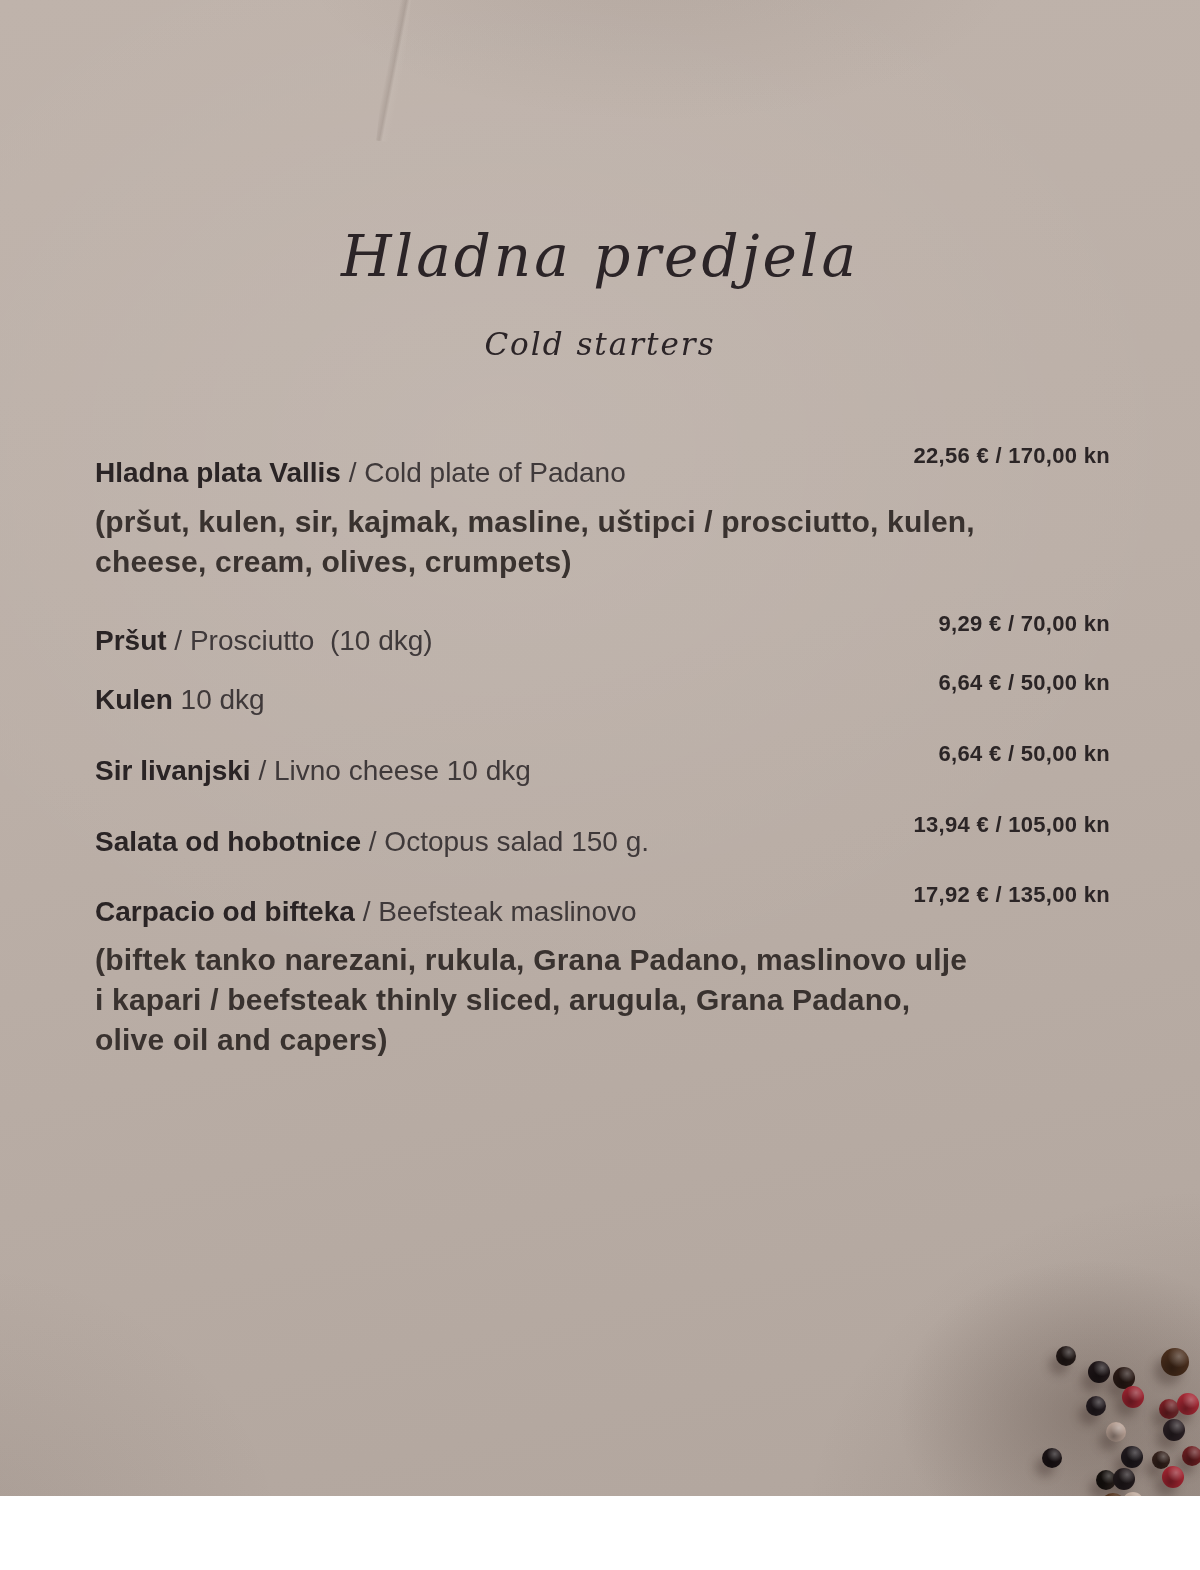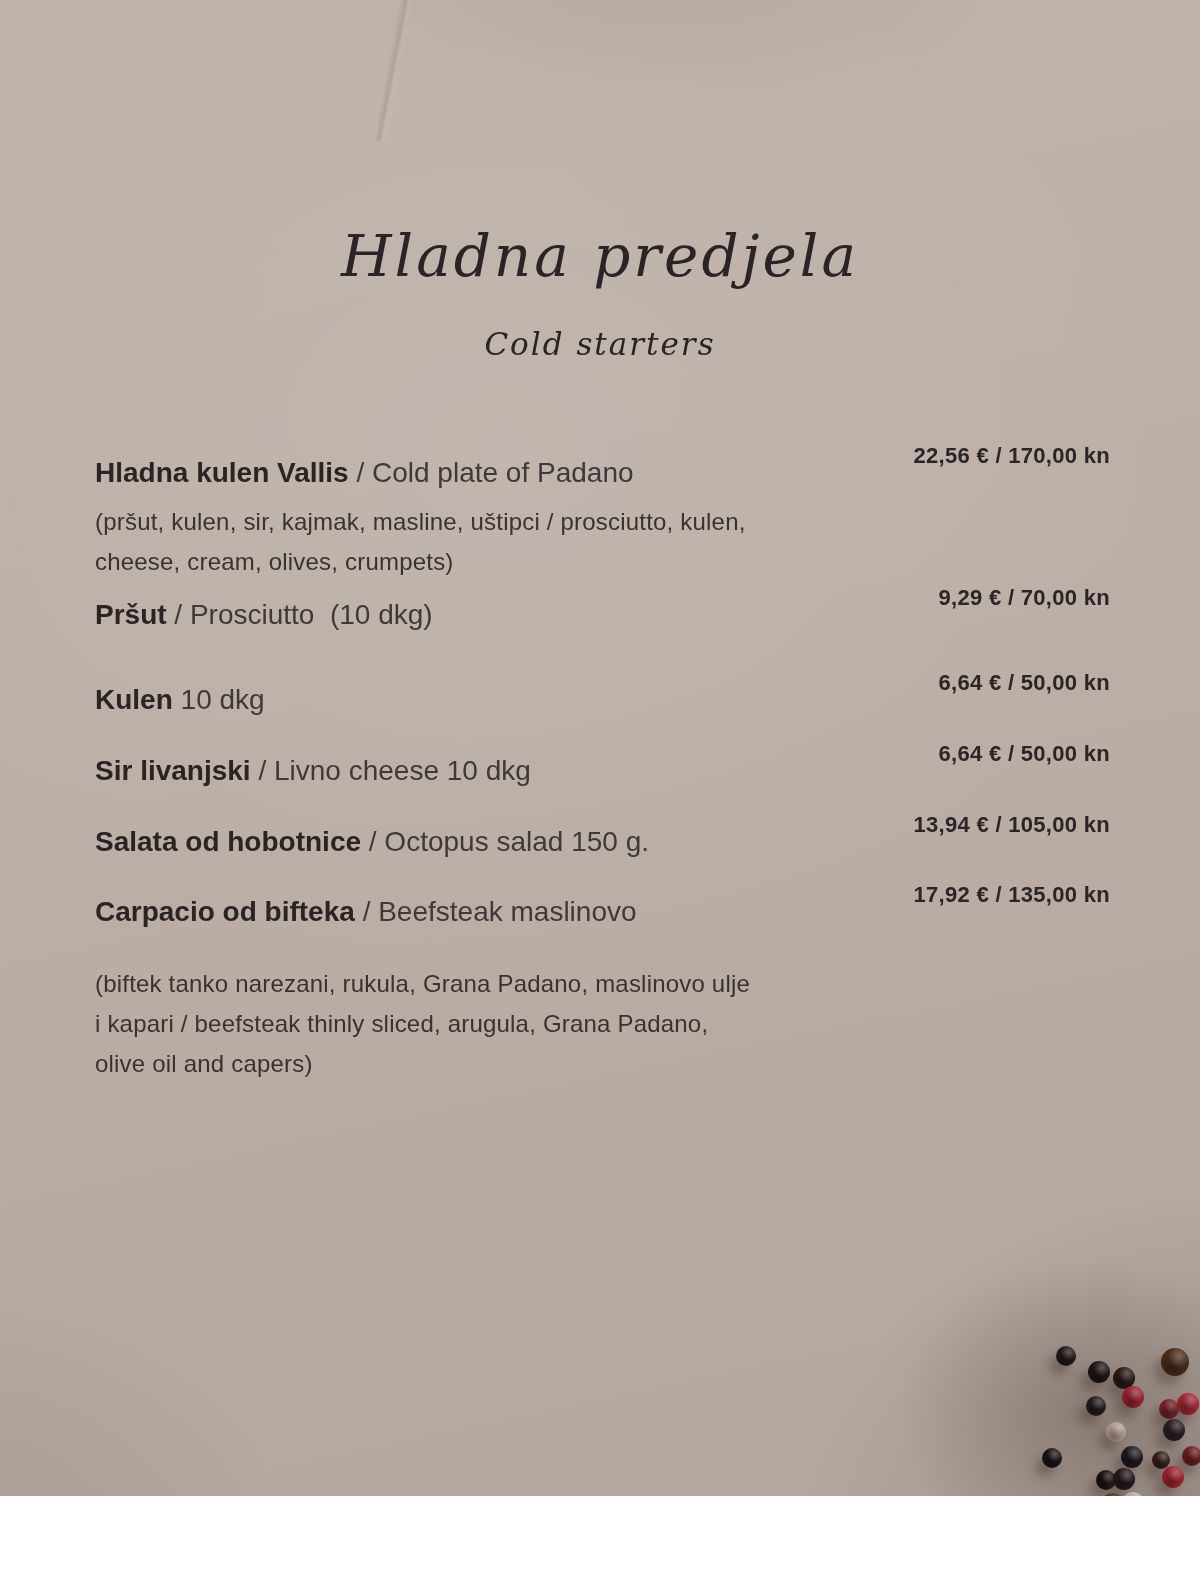--- a/index.html
+++ b/index.html
@@ -63,34 +63,34 @@
     font-weight: 700;
     letter-spacing: 0.3px;
     color: #2b2526;
     white-space: nowrap;
     text-align: right;
   }
   .desc {
     position: absolute;
     left: 95px;
     width: 900px;
-    font-size: 24px;
+    font-size: 30px;
     line-height: 40px;
-    font-weight: 400;
+    font-weight: 700;
     color: #39322f;
     letter-spacing: 0.2px;
   }
   .row1 { top: 456px; }
   .desc1 { top: 502px; }
-  .row2 { top: 598px; gap: 21px; }
+  .row2 { top: 624px; gap: 21px; }
   .row3 { top: 683px; }
   .row4 { top: 754px; }
   .row5 { top: 825px; }
   .row6 { top: 895px; }
-  .desc6 { top: 964px; }
+  .desc6 { top: 940px; }
 
   .pepper-shadow {
     position: absolute;
     right: -60px; bottom: -50px;
     width: 380px; height: 300px;
     background: radial-gradient(ellipse at 55% 55%, rgba(72,55,47,0.30), rgba(72,55,47,0) 65%);
   }
   .peppercorn {
     position: absolute;
     border-radius: 50%;
@@ -103,21 +103,21 @@
 </head>
 <body>
 
 <div class="paper">
   <div class="crease"></div>
 
   <h1 class="title-hr">Hladna predjela</h1>
   <h2 class="title-en">Cold starters</h2>
 
   <div class="row row1">
-    <div class="name"><span class="hr">Hladna kulen Vallis</span> <span class="en">/ Cold plate of Padano</span></div>
+    <div class="name"><span class="hr">Hladna plata Vallis</span> <span class="en">/ Cold plate of Padano</span></div>
     <div class="price">22,56 € / 170,00 kn</div>
   </div>
   <div class="desc desc1">
     <div>(pršut, kulen, sir, kajmak, masline, uštipci / prosciutto, kulen,</div>
     <div>cheese, cream, olives, crumpets)</div>
   </div>
 
   <div class="row row2">
     <div class="name"><span class="hr">Pršut</span> <span class="en">/ Prosciutto  (10 dkg)</span></div>
     <div class="price">9,29 € / 70,00 kn</div>

